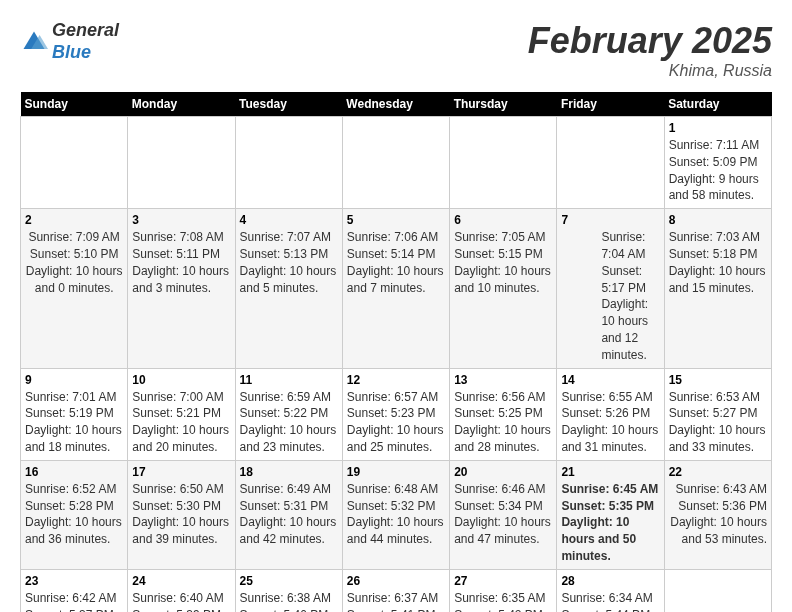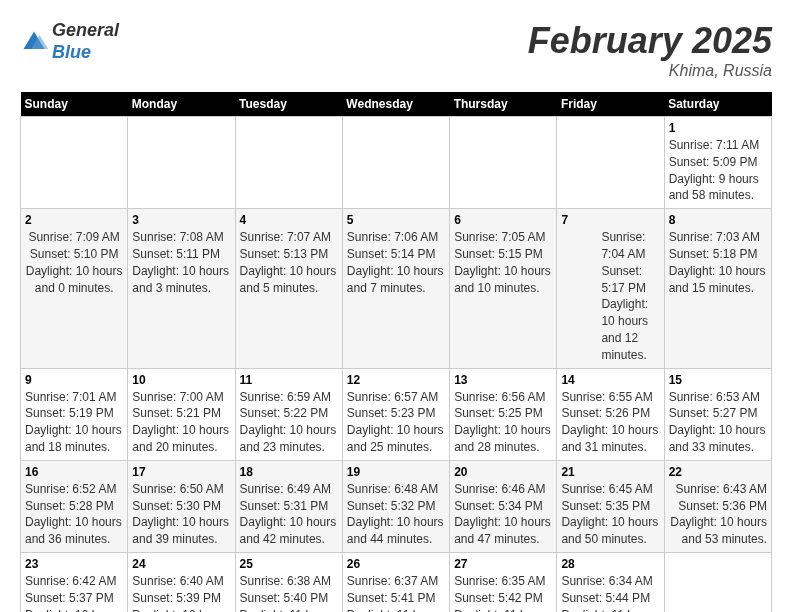--- a/index.html
+++ b/index.html
@@ -256,21 +256,21 @@
 Daylight: 10 hours and 44 minutes.</div>
         </td>
         <td>
           <span class="day-num">20</span>
           <div class="day-info" style="white-space: pre-line;">Sunrise: 6:46 AM
 Sunset: 5:34 PM
 Daylight: 10 hours and 47 minutes.</div>
         </td>
         <td>
           <span class="day-num">21</span>
-          <div class="day-info" style="white-space: pre-line;">Sunrise: 6:45 AM
+          <div class="day-info" style="white-space: pre-line; font-weight: bold;">Sunrise: 6:45 AM
 Sunset: 5:35 PM
 Daylight: 10 hours and 50 minutes.</div>
         </td>
         <td>
           <span class="day-num">22</span>
           <div class="day-info" style="white-space: pre-line; text-align: right;">Sunrise: 6:43 AM
 Sunset: 5:36 PM
 Daylight: 10 hours and 53 minutes.</div>
         </td>
       </tr>

